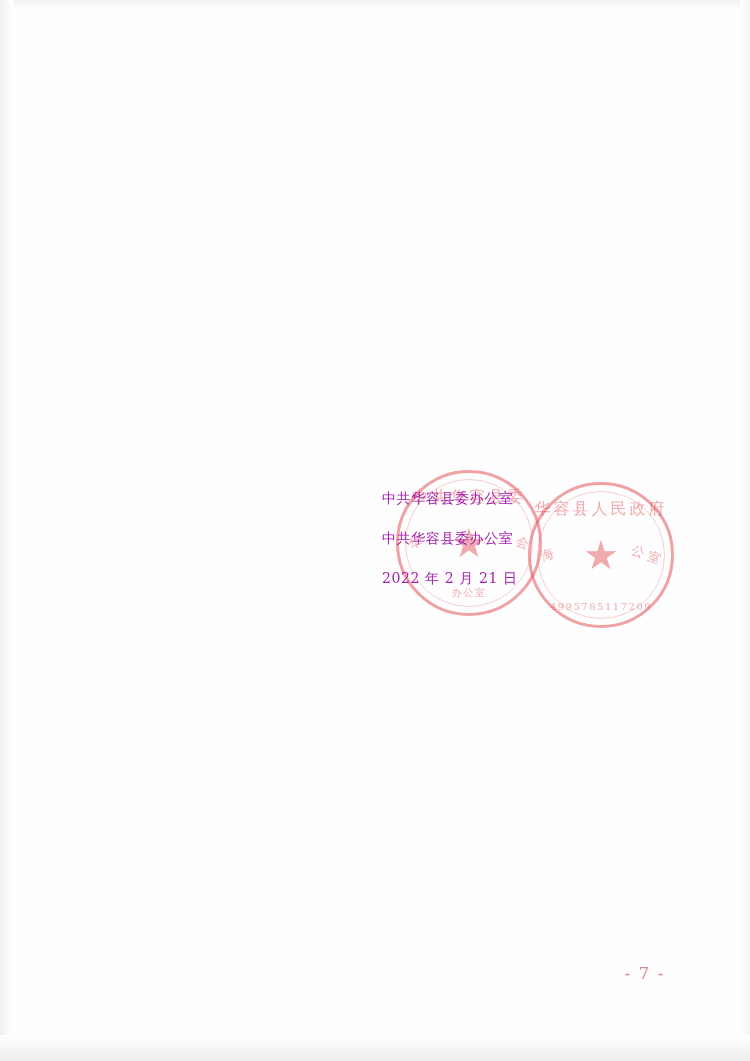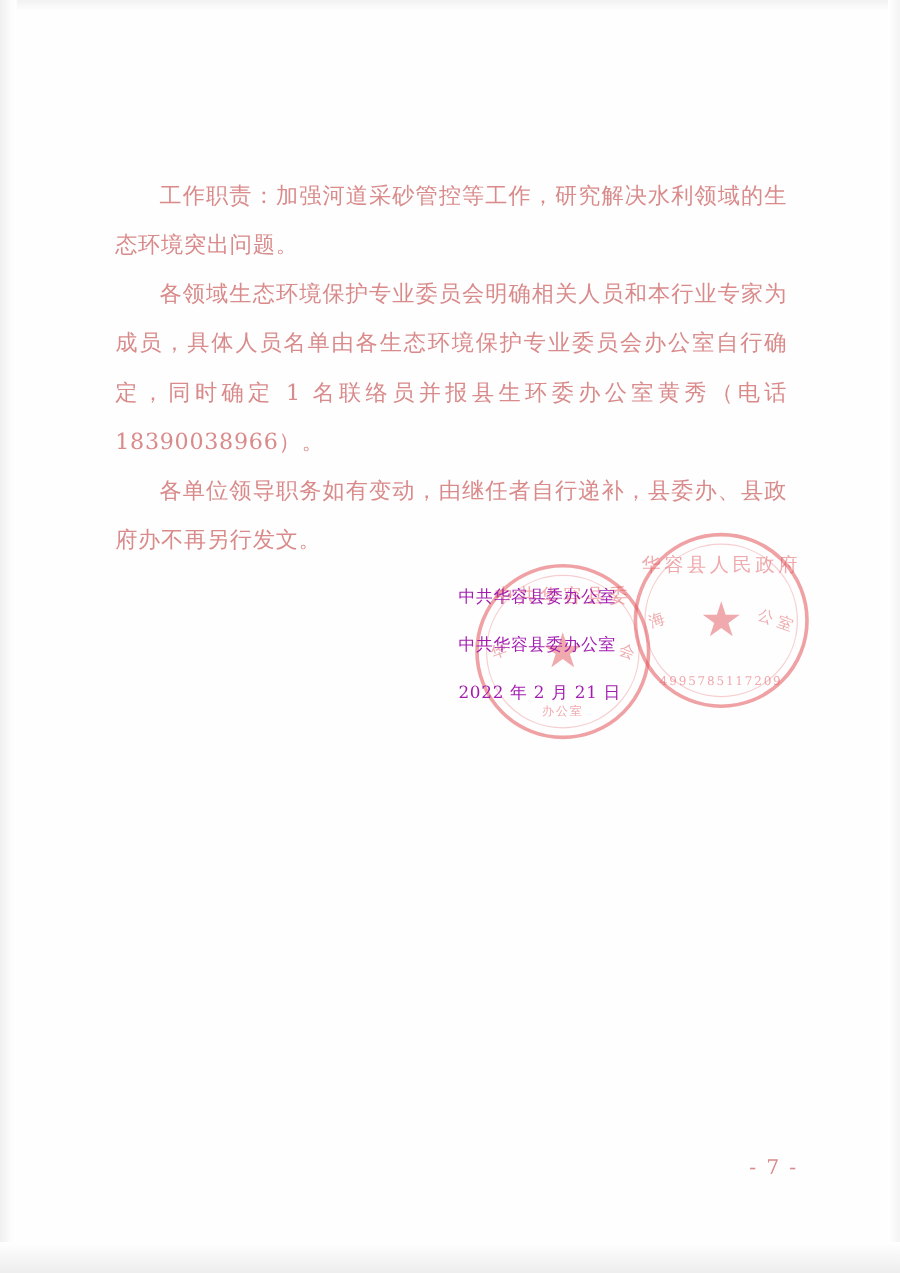--- a/index.html
+++ b/index.html
@@ -92,21 +92,21 @@
     pointer-events: none;
   }
   .seal-left {
     left: 396px;
     top: 470px;
     width: 140px;
     height: 140px;
   }
   .seal-right {
     left: 528px;
-    top: 444px;
+    top: 482px;
     width: 140px;
     height: 140px;
   }
   .seal-inner {
     position: absolute;
     inset: 6px;
     border-radius: 50%;
     border: 1px solid rgba(226, 84, 90, 0.28);
   }
   .seal-star {
@@ -161,25 +161,20 @@
 </head>
 <body>
 
 <div class="page">
 
   <div class="scan-edge-top"></div>
   <div class="scan-edge-left"></div>
   <div class="scan-edge-right"></div>
   <div class="scan-edge-bottom"></div>
 
-  <div class="body-text">
-    <p class="para">工作职责：加强河道采砂管控等工作，研究解决水利领域的生态环境突出问题。</p>
-    <p class="para p-spaced">各领域生态环境保护专业委员会明确相关人员和本行业专家为成员，具体人员名单由各生态环境保护专业委员会办公室自行确定，同时确定 1 名联络员并报县生环委办公室黄秀（电话 18390038966）。</p>
-    <p class="para p-spaced">各单位领导职务如有变动，由继任者自行递补，县委办、县政府办不再另行发文。</p>
-  </div>
 
   <div class="seal seal-left">
     <div class="seal-inner"></div>
     <div class="seal-arc-top">中共华容县委</div>
     <div class="seal-side-left">华</div>
     <div class="seal-side-right">会</div>
     <div class="seal-star">★</div>
     <div class="seal-arc-bottom">办公室</div>
   </div>
 

